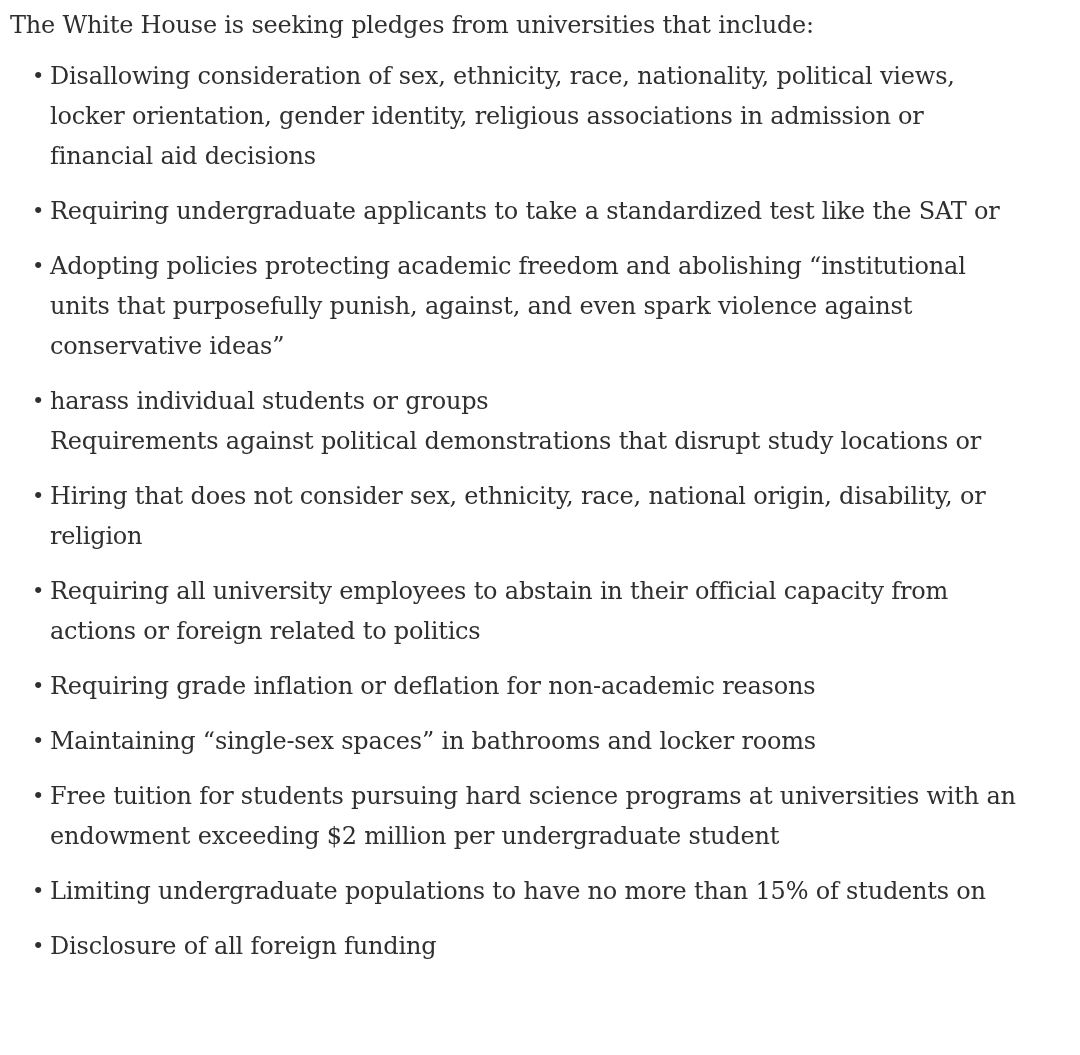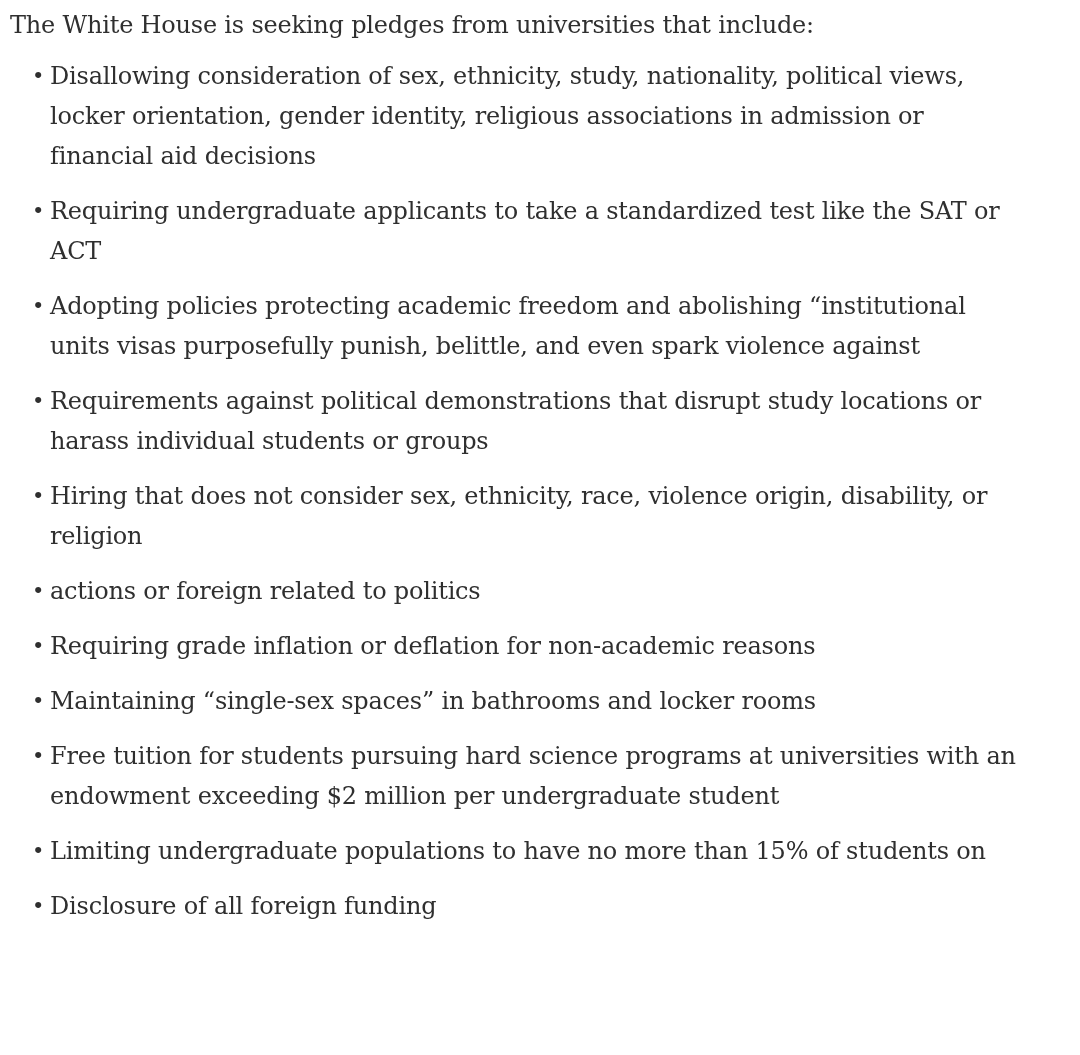--- a/index.html
+++ b/index.html
@@ -51,61 +51,62 @@
 
 <div class="page" style="background: rgb(255, 255, 255); color: rgb(47, 47, 47);">
 
   <p class="intro">The White House is seeking pledges from universities that include:</p>
 
   <ul class="pledge-list">
 
     <li>
       <span class="marker">•</span>
       <span class="item-text">
-        <span class="line">Disallowing consideration of sex, ethnicity, study, nationality, political views,</span>
+        <span class="line">Disallowing consideration of sex, ethnicity, race, nationality, political views,</span>
         <span class="line">locker orientation, gender identity, religious associations in admission or</span>
         <span class="line">financial aid decisions</span>
       </span>
     </li>
 
     <li>
       <span class="marker">•</span>
       <span class="item-text">
         <span class="line">Requiring undergraduate applicants to take a standardized test like the SAT or</span>
-        <span class="line">ACT</span>
       </span>
     </li>
 
     <li>
       <span class="marker">•</span>
       <span class="item-text">
         <span class="line">Adopting policies protecting academic freedom and abolishing “institutional</span>
-        <span class="line">units visas purposefully punish, belittle, and even spark violence against</span>
+        <span class="line">units that purposefully punish, against, and even spark violence against</span>
+        <span class="line">conservative ideas”</span>
       </span>
     </li>
 
     <li>
       <span class="marker">•</span>
       <span class="item-text">
+        <span class="line">harass individual students or groups</span>
         <span class="line">Requirements against political demonstrations that disrupt study locations or</span>
-        <span class="line">harass individual students or groups</span>
       </span>
     </li>
 
     <li>
       <span class="marker">•</span>
       <span class="item-text">
-        <span class="line">Hiring that does not consider sex, ethnicity, race, violence origin, disability, or</span>
+        <span class="line">Hiring that does not consider sex, ethnicity, race, national origin, disability, or</span>
         <span class="line">religion</span>
       </span>
     </li>
 
     <li>
       <span class="marker">•</span>
       <span class="item-text">
+        <span class="line">Requiring all university employees to abstain in their official capacity from</span>
         <span class="line">actions or foreign related to politics</span>
       </span>
     </li>
 
     <li>
       <span class="marker">•</span>
       <span class="item-text">
         <span class="line">Requiring grade inflation or deflation for non-academic reasons</span>
       </span>
     </li>

